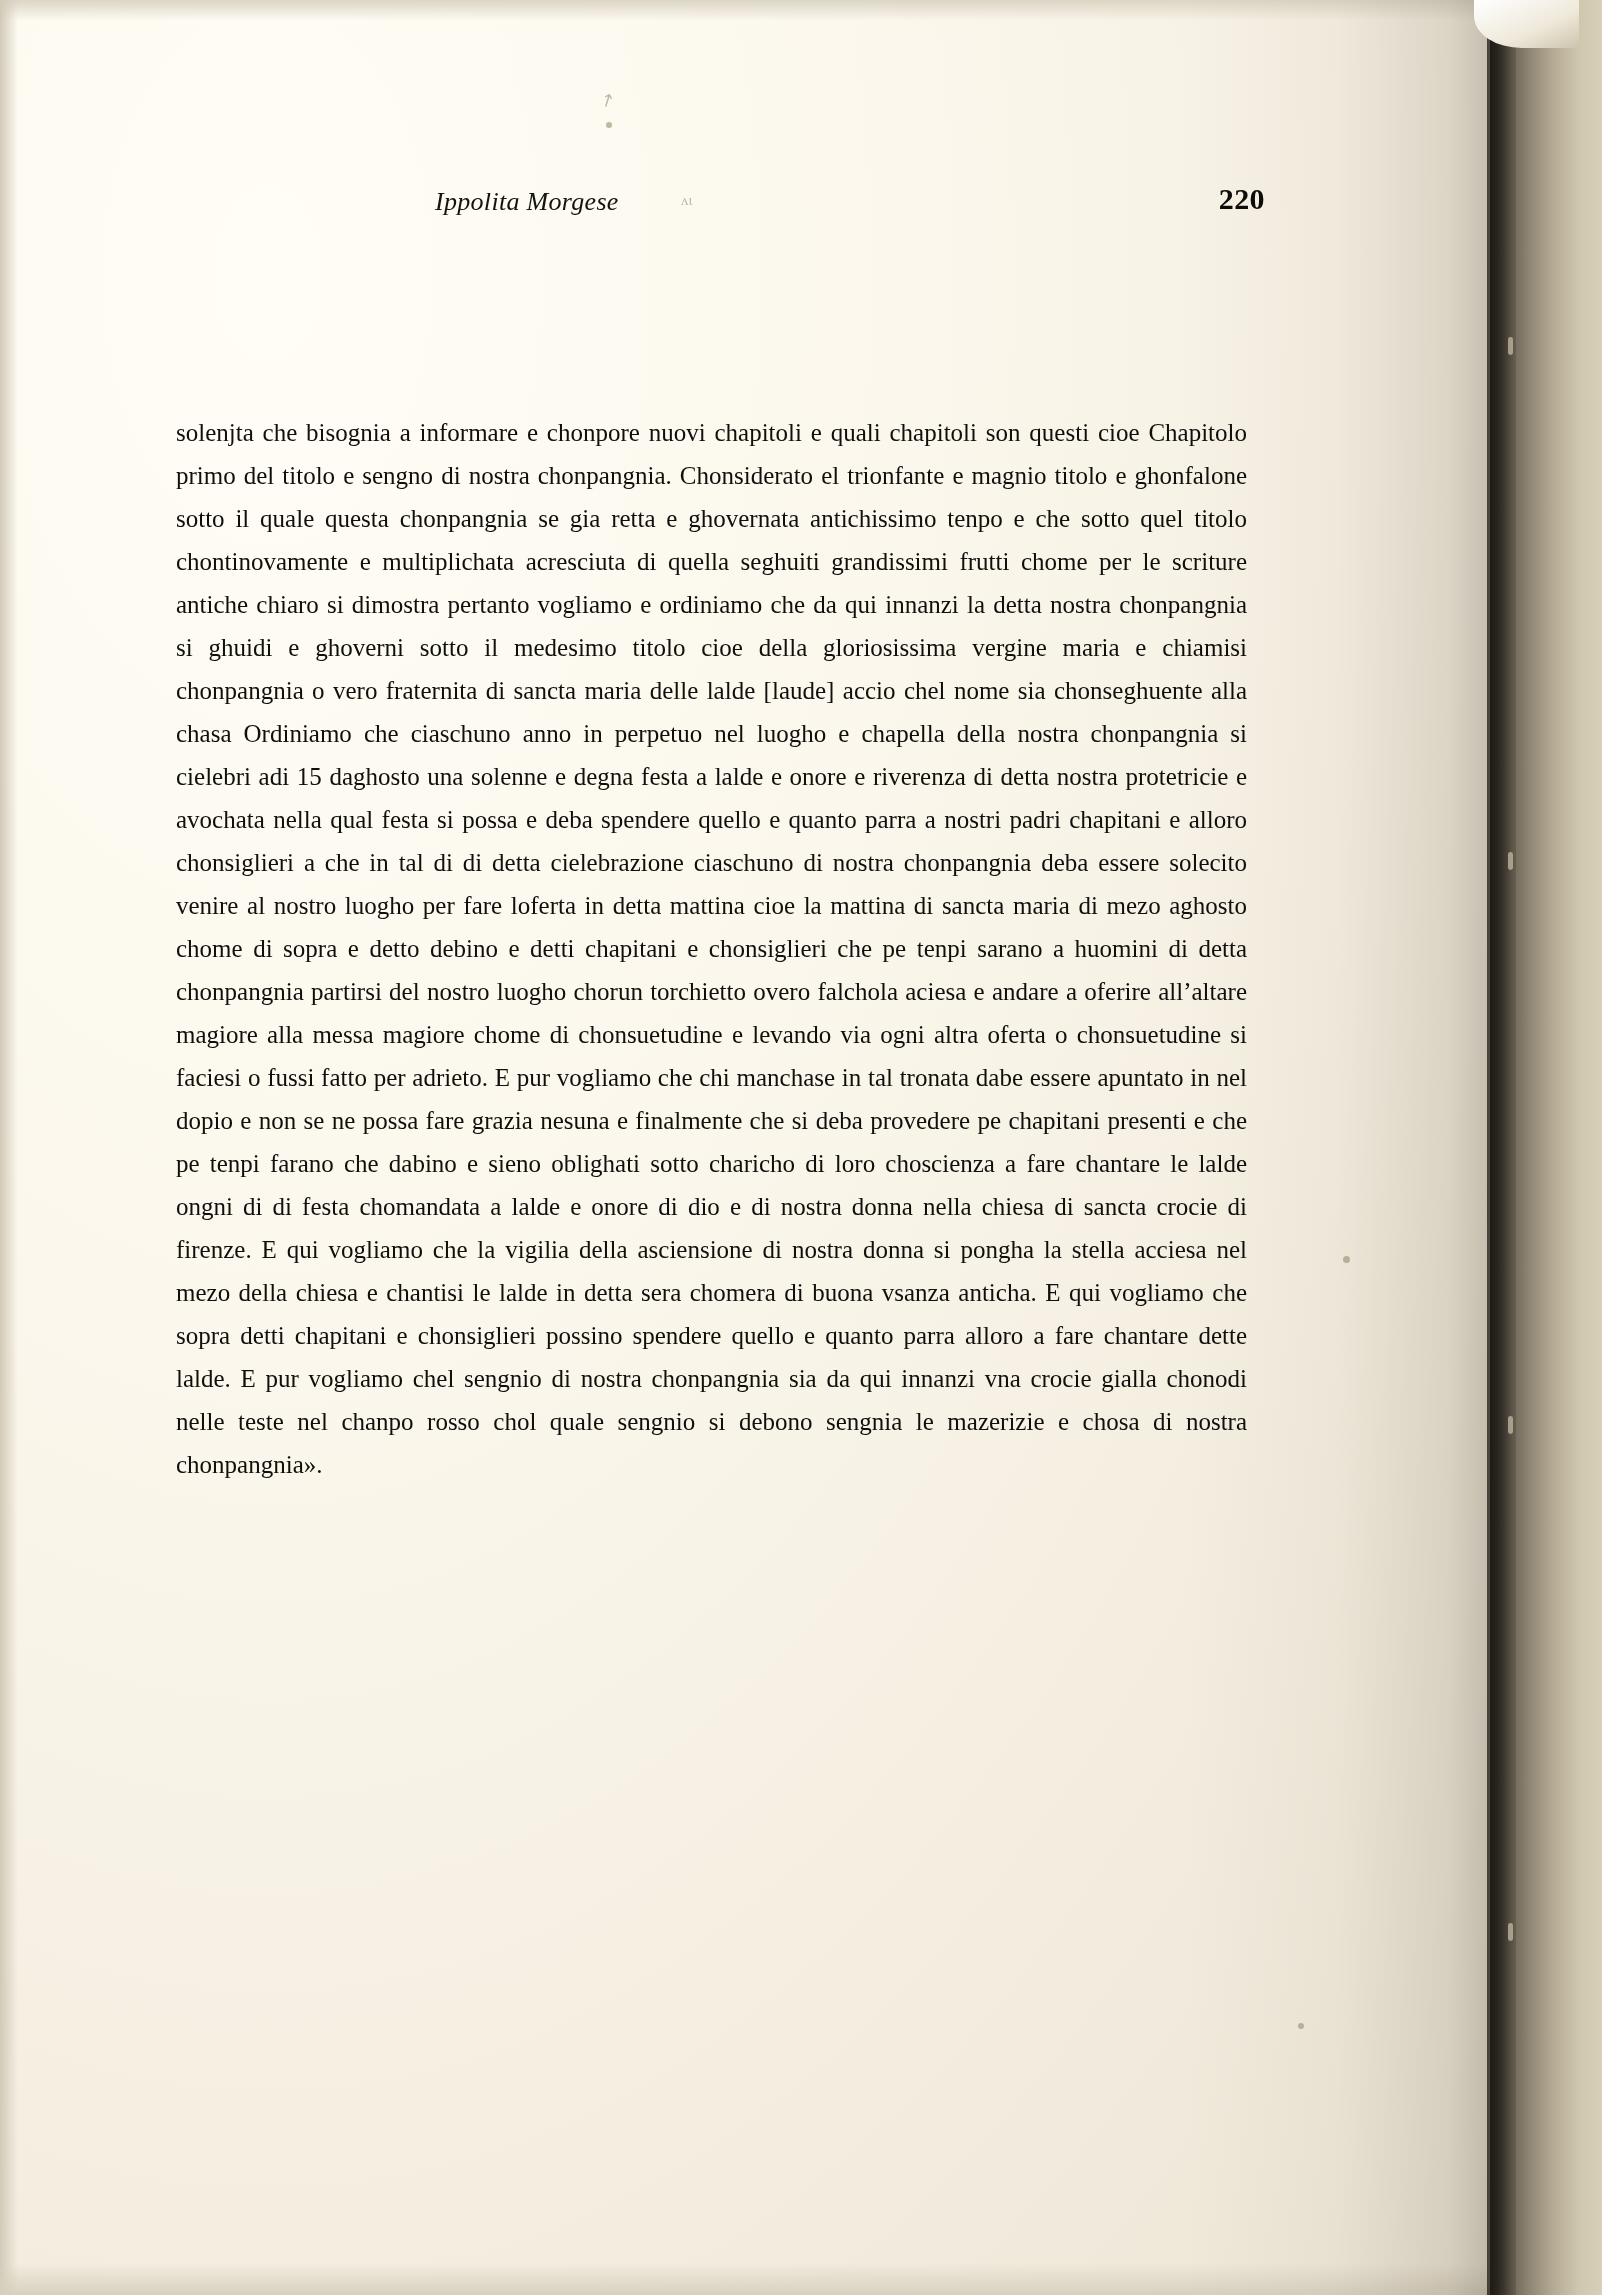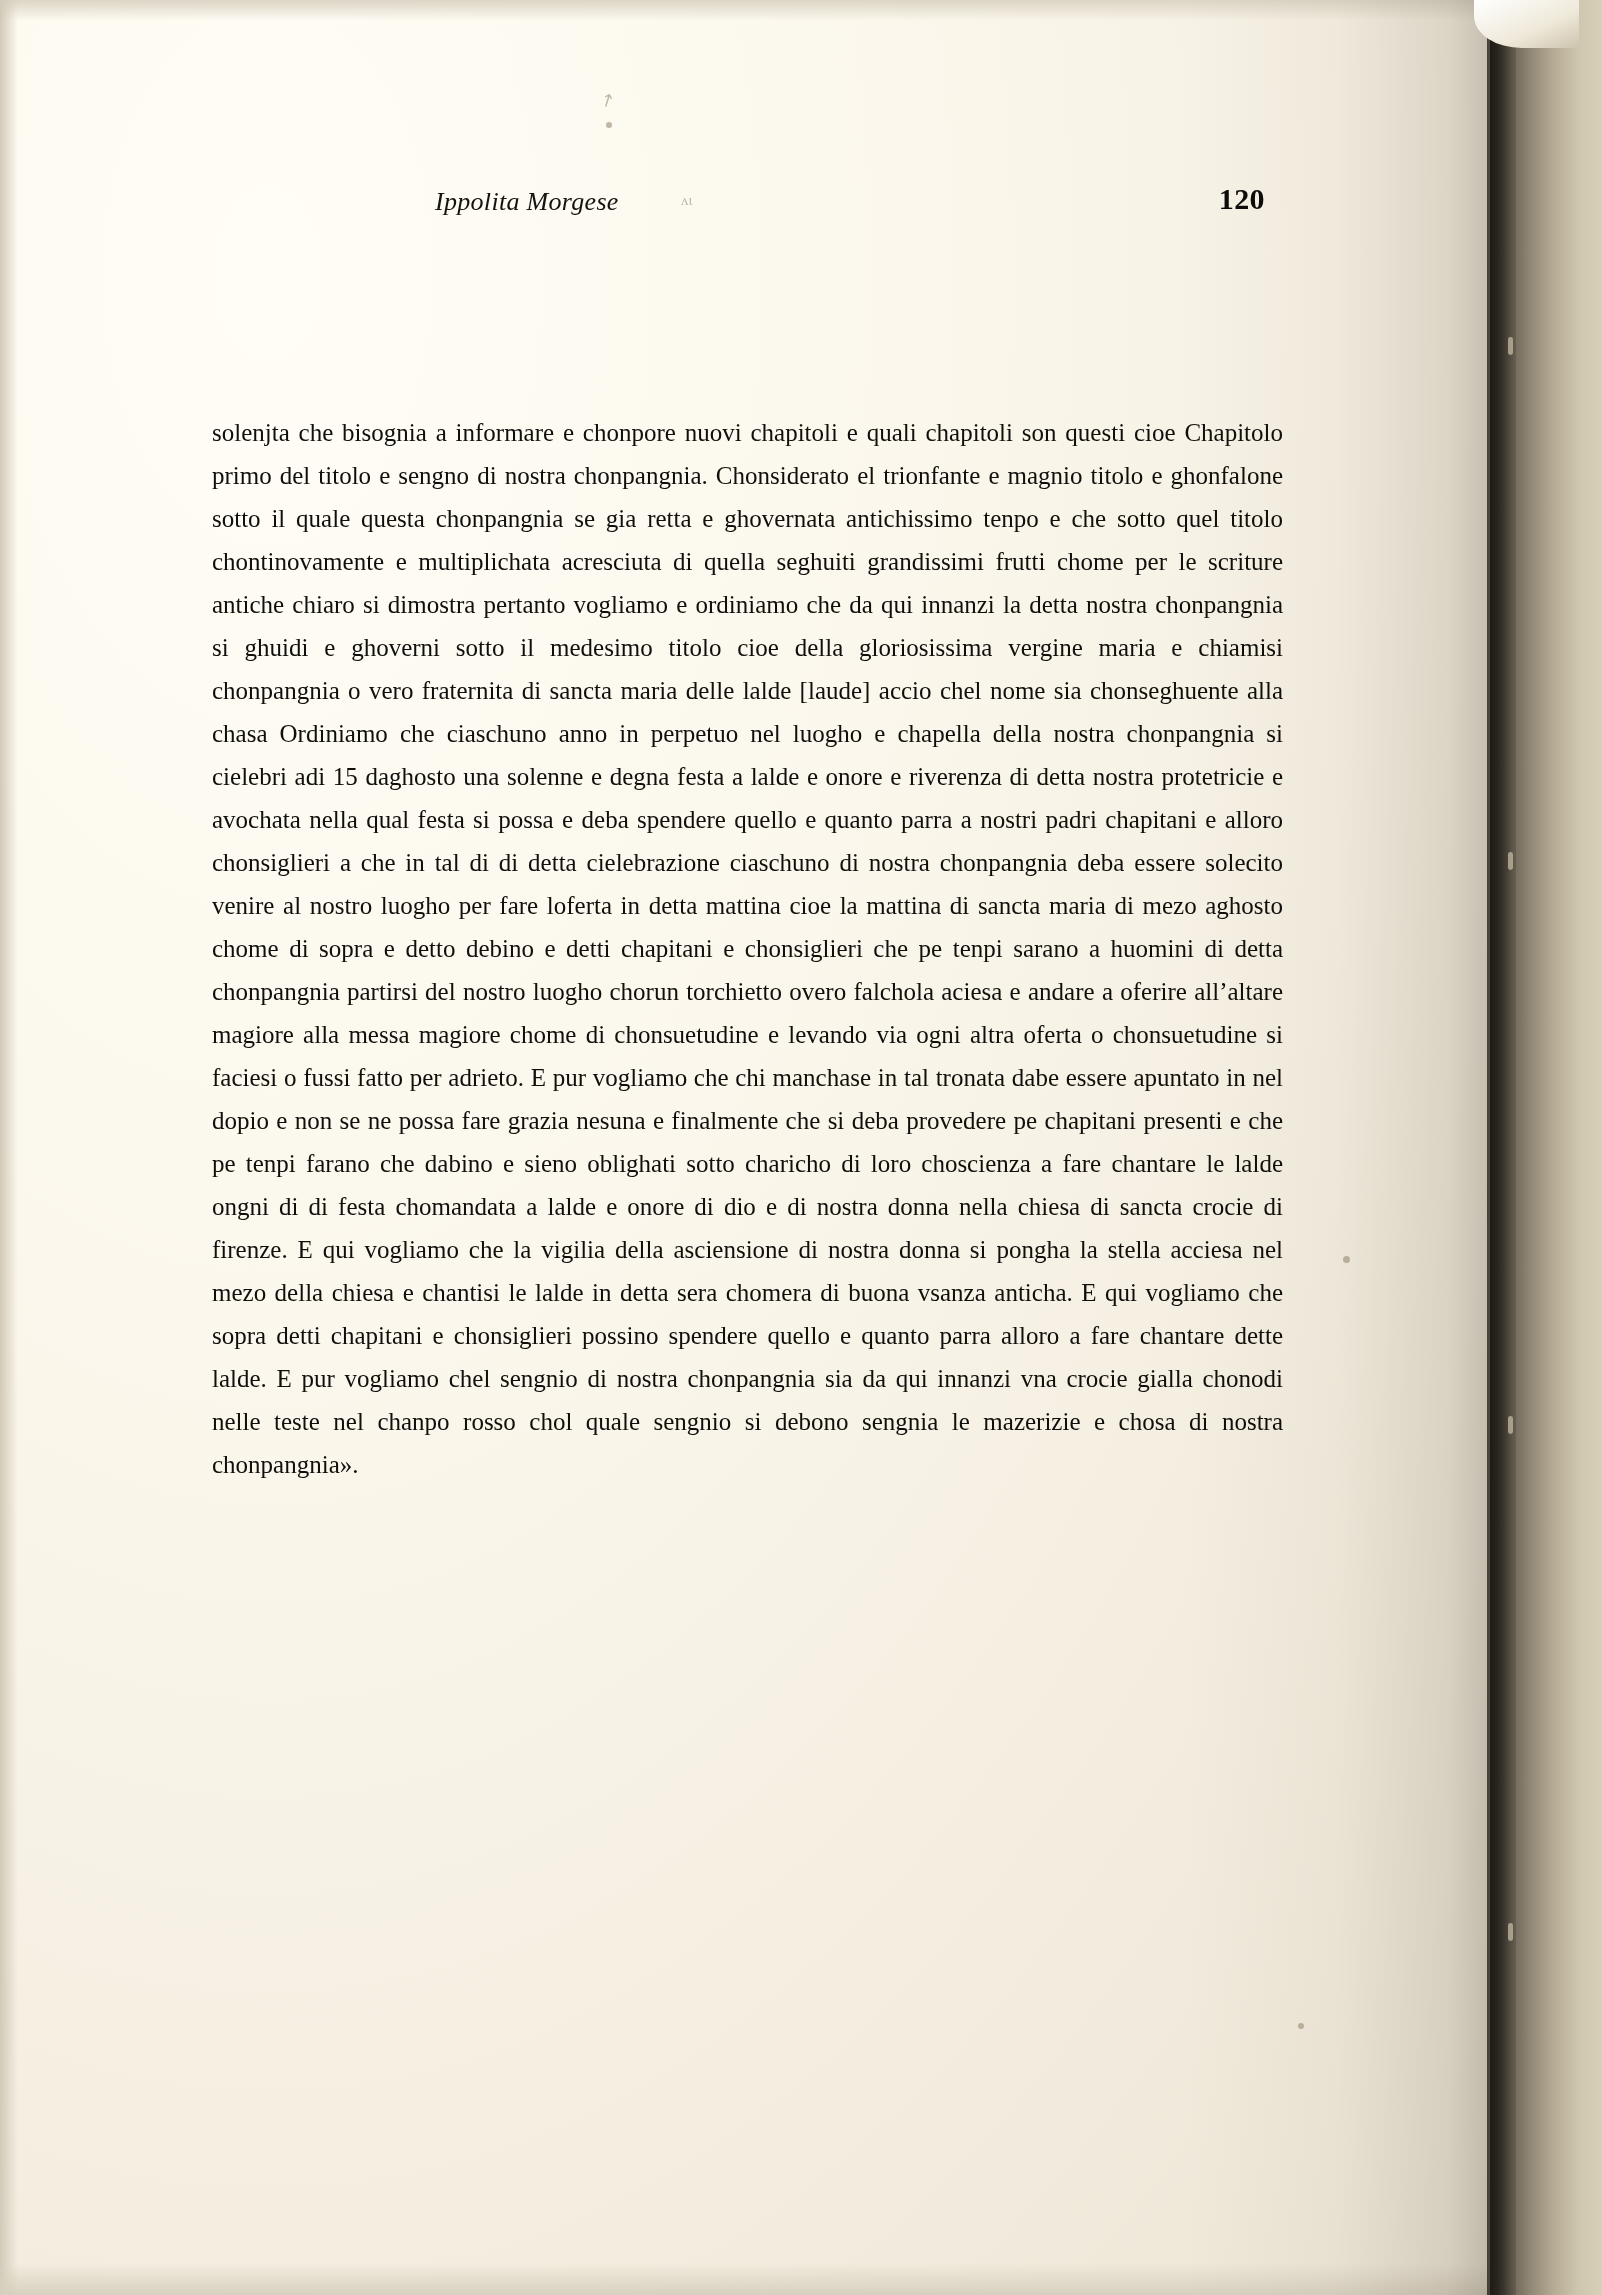--- a/index.html
+++ b/index.html
@@ -139,21 +139,20 @@
     left: 176px;
     top: 411px;
     width: 1071px;
     font-size: 25px;
     line-height: 43px;
     color: #100f0c;
     text-align: justify;
     text-justify: inter-word;
     hyphens: manual;
     word-spacing: 0.4px;
-    margin-left: 36px;
   }
   .textblock p {
     margin: 0;
   }
 </style>
 </head>
 <body>
 
 <div class="page">
 
@@ -171,21 +170,21 @@
   <div class="scuff" style="left:681px; top:192px; font-size:15px;">ʌι</div>
   <div class="speck" style="left:1343px; top:1256px; width:7.2px; height:7.2px;"></div>
   <div class="speck" style="left:1298px; top:2023px; width:6.4px; height:6.4px;"></div>
   <div class="speck" style="left:1508px; top:337px; width:4.8px; height:17.7px; border-radius:2.4px; background:#bdb39b; opacity:.8;"></div>
   <div class="speck" style="left:1508px; top:852px; width:4.8px; height:17.7px; border-radius:2.4px; background:#bdb39b; opacity:.8;"></div>
   <div class="speck" style="left:1508px; top:1416px; width:4.8px; height:17.7px; border-radius:2.4px; background:#bdb39b; opacity:.8;"></div>
   <div class="speck" style="left:1508px; top:1923px; width:4.8px; height:17.7px; border-radius:2.4px; background:#bdb39b; opacity:.8;"></div>
 
   <div class="running-head">
     <span class="author">Ippolita Morgese</span>
-    <span class="folio">120</span>
+    <span class="folio">220</span>
   </div>
 
   <div class="textblock">
     <p>solenjta che bisognia a informare e chonpore nuovi chapitoli e quali chapitoli son questi cioe Chapitolo primo del titolo e sengno di nostra chonpangnia. Chonsiderato el trionfante e magnio titolo e ghonfalone sotto il quale questa chonpangnia se gia retta e ghovernata antichissimo tenpo e che sotto quel titolo chontinovamente e multiplichata acresciuta di quella seghuiti grandissimi frutti chome per le scriture antiche chiaro si dimostra pertanto vogliamo e ordiniamo che da qui innanzi la detta nostra chonpangnia si ghuidi e ghoverni sotto il medesimo titolo cioe della gloriosissima vergine maria e chiamisi chonpangnia o vero fraternita di sancta maria delle lalde [laude] accio chel nome sia chonseghuente alla chasa Ordiniamo che ciaschuno anno in perpetuo nel luogho e chapella della nostra chonpangnia si cielebri adi 15 daghosto una solenne e degna festa a lalde e onore e riverenza di detta nostra protetricie e avochata nella qual festa si possa e deba spendere quello e quanto parra a nostri padri chapitani e alloro chonsiglieri a che in tal di di detta cielebrazione ciaschuno di nostra chonpangnia deba essere solecito venire al nostro luogho per fare loferta in detta mattina cioe la mattina di sancta maria di mezo aghosto chome di sopra e detto debino e detti chapitani e chonsiglieri che pe tenpi sarano a huomini di detta chonpangnia partirsi del nostro luogho chorun torchietto overo falchola aciesa e andare a oferire all’altare magiore alla messa magiore chome di chonsuetudine e levando via ogni altra oferta o chonsuetudine si faciesi o fussi fatto per adrieto. E pur vogliamo che chi manchase in tal tronata dabe essere apuntato in nel dopio e non se ne possa fare grazia nesuna e finalmente che si deba provedere pe chapitani presenti e che pe tenpi farano che dabino e sieno oblighati sotto charicho di loro choscienza a fare chantare le lalde ongni di di festa chomandata a lalde e onore di dio e di nostra donna nella chiesa di sancta crocie di firenze. E qui vogliamo che la vigilia della asciensione di nostra donna si pongha la stella acciesa nel mezo della chiesa e chantisi le lalde in detta sera chomera di buona vsanza anticha. E qui vogliamo che sopra detti chapitani e chonsiglieri possino spendere quello e quanto parra alloro a fare chantare dette lalde. E pur vogliamo chel sengnio di nostra chonpangnia sia da qui innanzi vna crocie gialla chonodi nelle teste nel chanpo rosso chol quale sengnio si debono sengnia le mazerizie e chosa di nostra chonpangnia».</p>
   </div>
 
 </div>
 
 
 </body></html>

